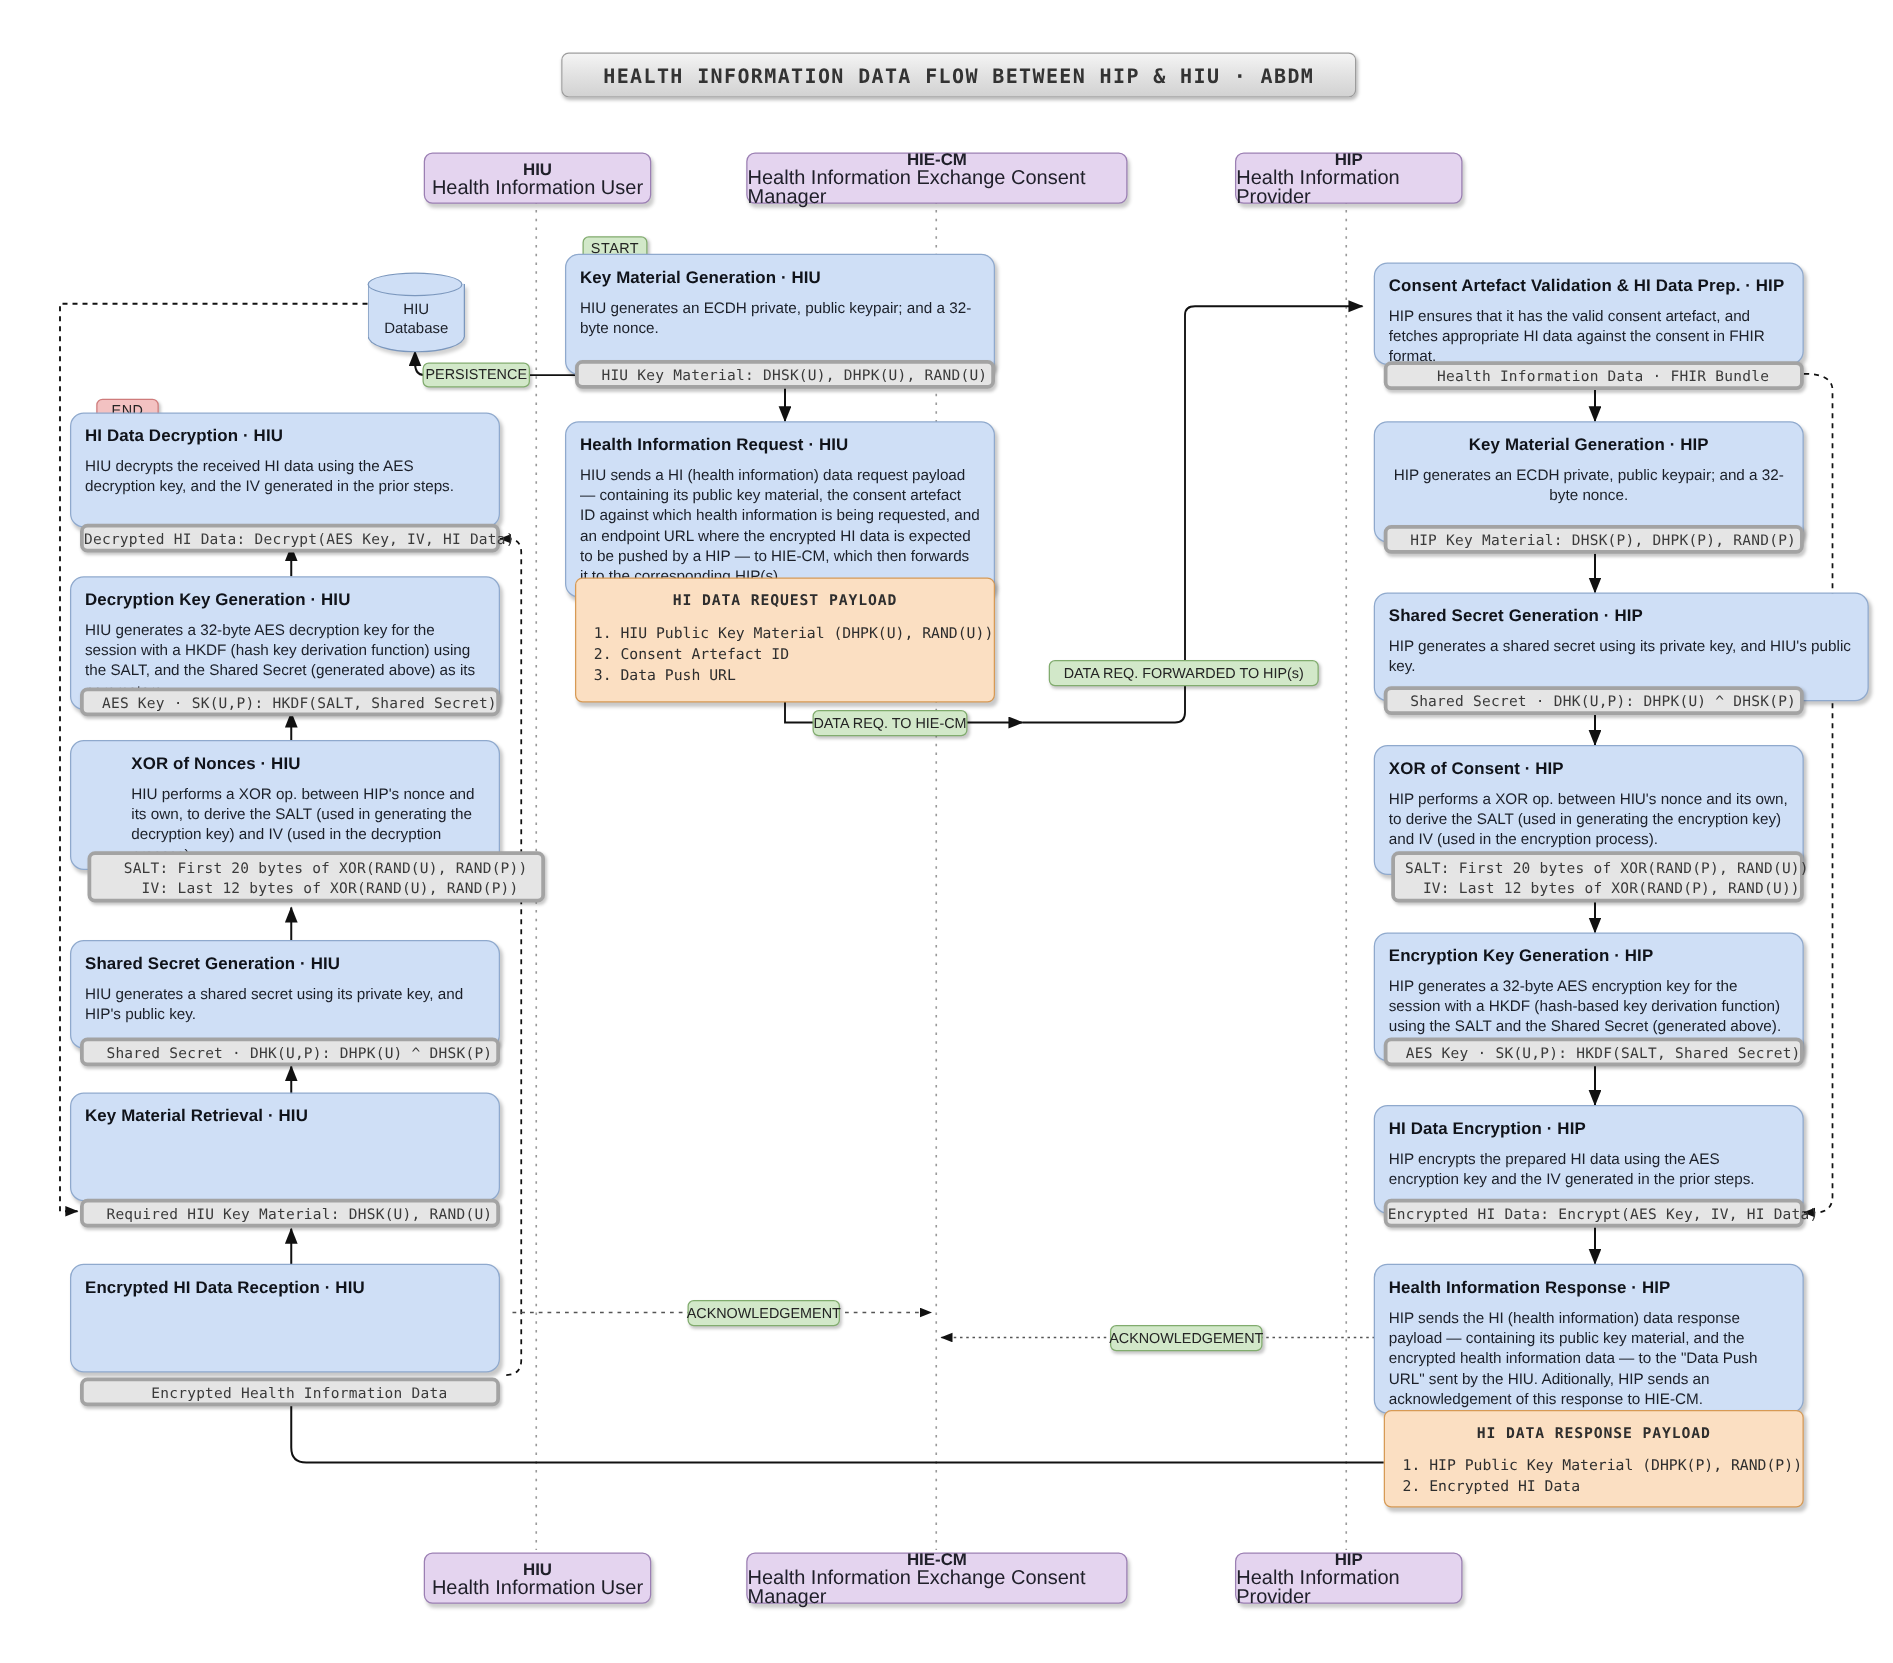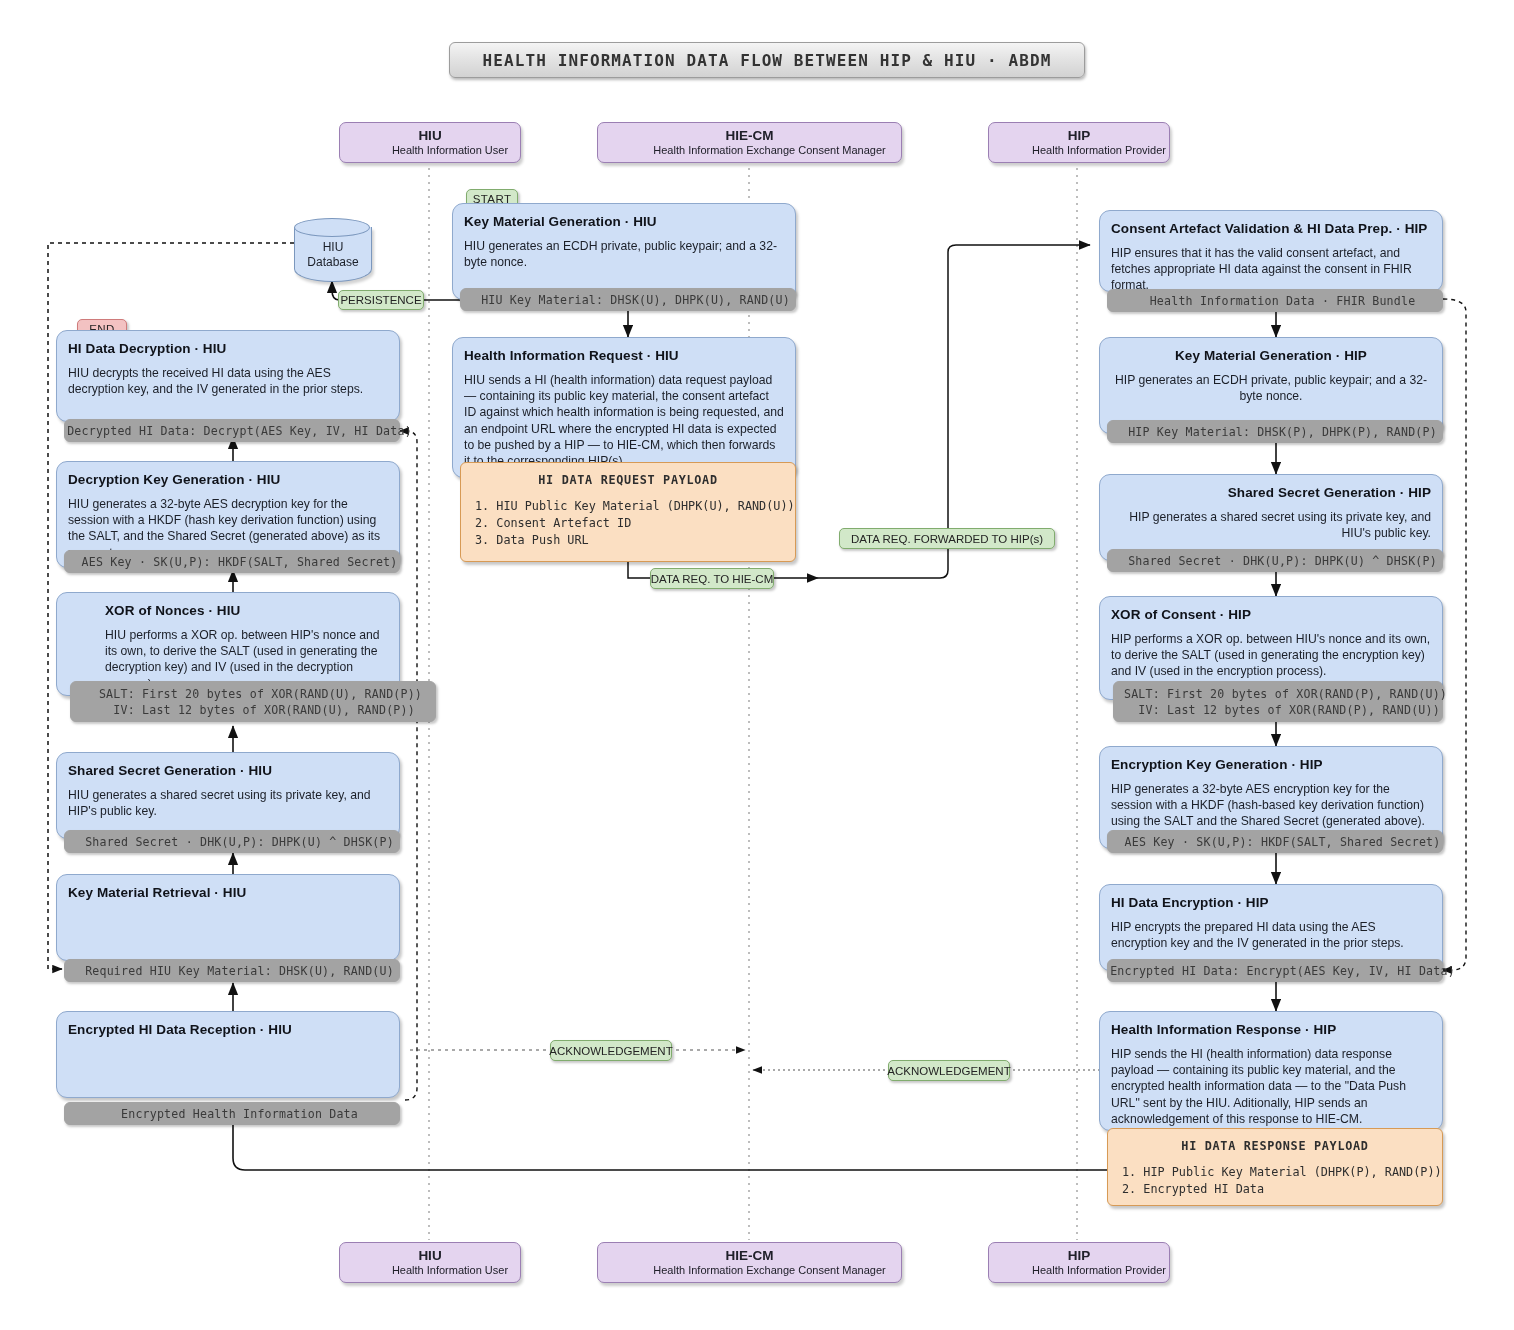--- a/index.html
+++ b/index.html
@@ -27,21 +27,21 @@
 
   
   .participant{
     position:absolute;
     background:#e4d4ef;border:1px solid #9b7fb3;border-radius:7px;
     box-shadow:2px 3px 3px rgba(0,0,0,.20);
     display:flex;flex-direction:column;align-items:center;justify-content:center;
     color:#20202a;
   }
   .participant .p-abbr{font-size:13.5px;font-weight:bold;line-height:15px;}
-  .participant .p-full{font-size:11px;line-height:15px;margin-left:40px;}
+  .participant .p-full{font-size:16px;line-height:15px;}
 
   
   .card{
     position:absolute;
     background:#cfdff6;
     border:1px solid #8fa9cd;
     border-radius:11px;
     box-shadow:2px 3px 3px rgba(0,0,0,.22);
     box-sizing:border-box;
     padding:10px 11px 0 11px;
@@ -50,21 +50,21 @@
     font-size:13.5px;font-weight:bold;color:#10131a;
     margin:0 0 9px 0;letter-spacing:.1px;
   }
   .card .c-body{
     font-size:12.2px;line-height:16.2px;color:#1b1f28;
   }
 
   
   .artifact{
     position:absolute;
-    background:#a3a3a3;border:1px solid #a3a3a3;border-radius:6px;
+    background:#e5e5e5;border:3px solid #a3a3a3;border-radius:6px;
     box-shadow:1.5px 2px 2.5px rgba(0,0,0,.22);
     box-sizing:border-box;
     display:flex;flex-direction:column;align-items:center;justify-content:center;
     font-family:"DejaVu Sans Mono","Liberation Mono",monospace;
     font-size:11.6px;color:#3a3a3a;letter-spacing:.2px;
     white-space:pre;line-height:16px;padding-left:15px;
   }
 
   
   .payload{
@@ -269,21 +269,21 @@
     <div class="c-body">HIP ensures that it has the valid consent artefact, and fetches appropriate HI data against the consent in FHIR format.</div>
   </div>
   <div class="artifact" style="left:1107px;top:289px;width:336px;height:23px;">Health Information Data · FHIR Bundle</div>
 
   <div class="card" style="left:1099px;top:337px;width:344px;height:97px;text-align:center;">
     <div class="c-title">Key Material Generation · HIP</div>
     <div class="c-body">HIP generates an ECDH private, public keypair; and a 32-byte nonce.</div>
   </div>
   <div class="artifact" style="left:1107px;top:420px;width:336px;height:23px;">HIP Key Material: DHSK(P), DHPK(P), RAND(P)</div>
 
-  <div class="card" style="left:1099px;top:474px;width:344px;height:87px;text-align:right;">
+  <div class="card" style="left:1099px;top:474px;width:396px;height:87px;">
     <div class="c-title">Shared Secret Generation · HIP</div>
     <div class="c-body">HIP generates a shared secret using its private key, and HIU's public key.</div>
   </div>
   <div class="artifact" style="left:1107px;top:549px;width:336px;height:23px;">Shared Secret · DHK(U,P): DHPK(U) ^ DHSK(P)</div>
 
   <div class="card" style="left:1099px;top:596px;width:344px;height:104px;">
     <div class="c-title">XOR of Consent · HIP</div>
     <div class="c-body">HIP performs a XOR op. between HIU's nonce and its own, to derive the SALT (used in generating the encryption key) and IV (used in the encryption process).</div>
   </div>
   <div class="artifact" style="left:1113px;top:681px;width:330px;height:41px;">SALT: First 20 bytes of XOR(RAND(P), RAND(U))

